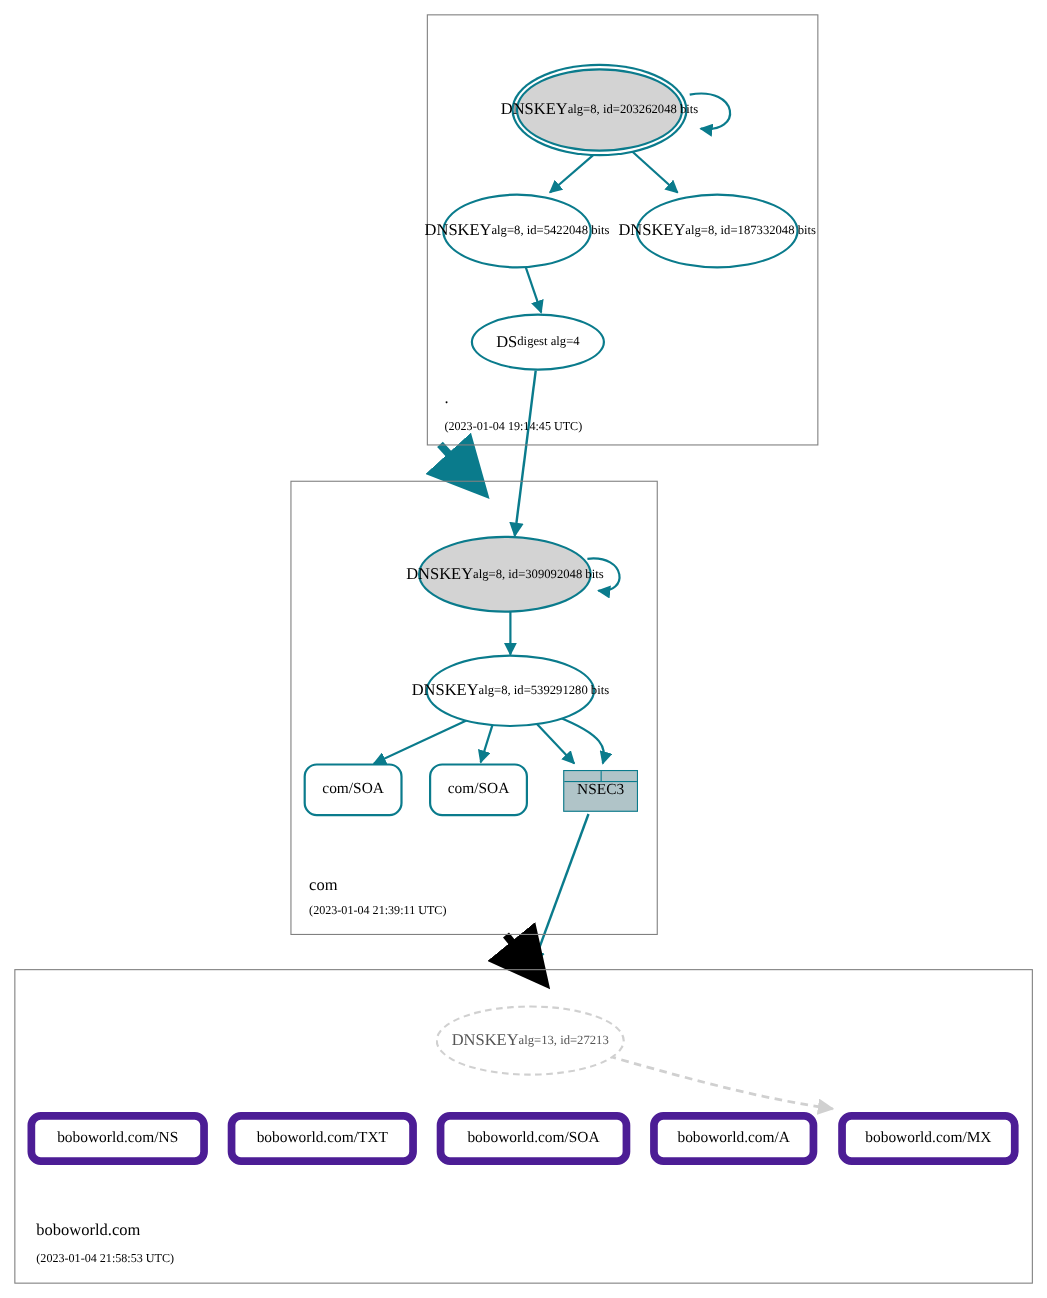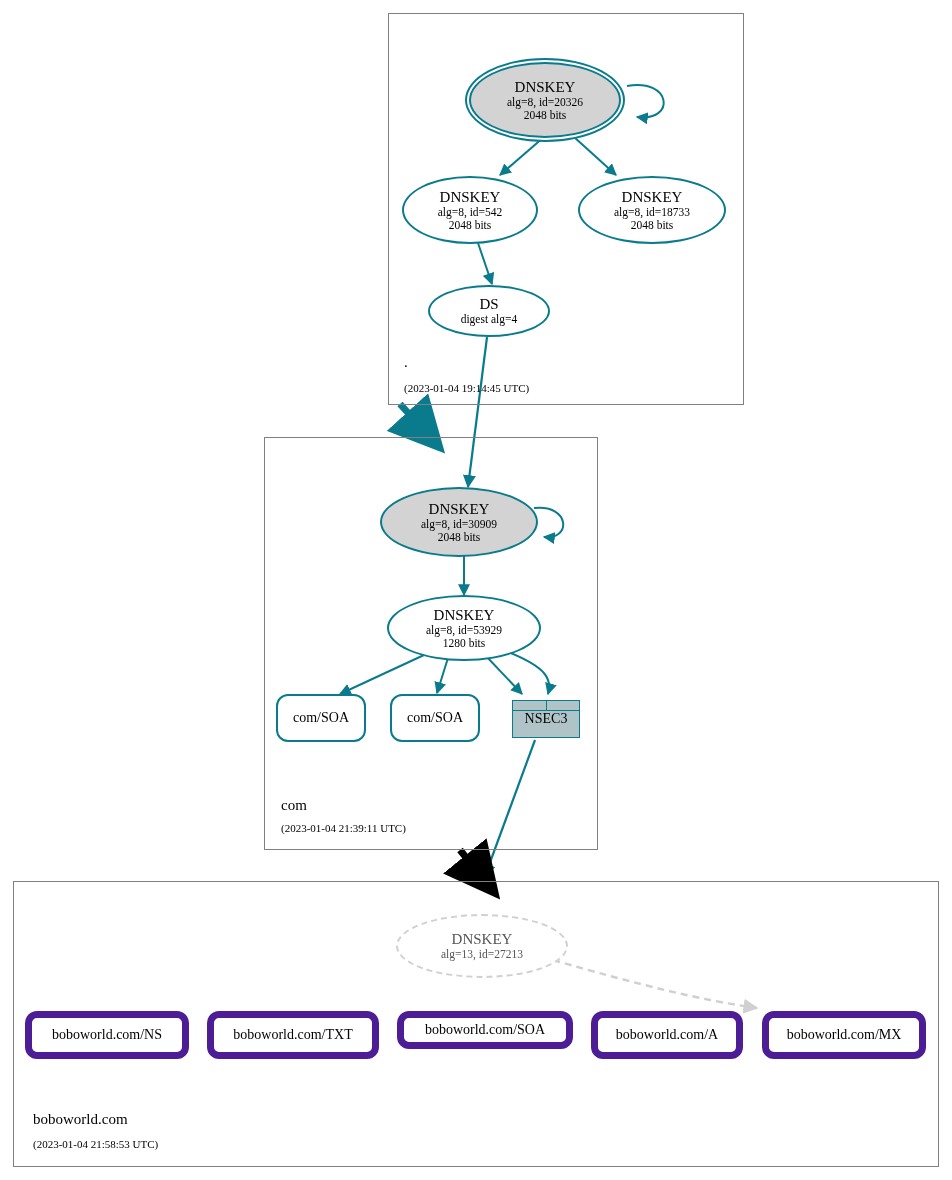--- a/index.html
+++ b/index.html
@@ -32,21 +32,20 @@
     color: #000000;
     white-space: nowrap;
   }
   .zone-name { font-size: 15px; }
   .zone-time { font-size: 11px; }
 
   .node {
     position: absolute;
     box-sizing: border-box;
     display: flex;
-    flex-direction: column;
     align-items: center;
     justify-content: center;
     text-align: center;
     color: #000000;
     white-space: nowrap;
   }
   .ellipse {
     border: 2px solid #0a7b8c;
     border-radius: 50%;
     background: #ffffff;
@@ -207,21 +206,21 @@
   </div>
 
   <div class="node rrset insecure" style="left:25px; top:1011px; width:164px; height:48px;">
     <div class="rrset-label">boboworld.com/NS</div>
   </div>
 
   <div class="node rrset insecure" style="left:207px; top:1011px; width:172px; height:48px;">
     <div class="rrset-label">boboworld.com/TXT</div>
   </div>
 
-  <div class="node rrset insecure" style="left:397px; top:1011px; width:176px; height:38px;">
+  <div class="node rrset insecure" style="left:397px; top:1011px; width:176px; height:48px;">
     <div class="rrset-label">boboworld.com/SOA</div>
   </div>
 
   <div class="node rrset insecure" style="left:762px; top:1011px; width:164px; height:48px;">
     <div class="rrset-label">boboworld.com/MX</div>
   </div>
 
   <div class="node rrset insecure" style="left:591px; top:1011px; width:152px; height:48px;">
     <div class="rrset-label">boboworld.com/A</div>
   </div>

